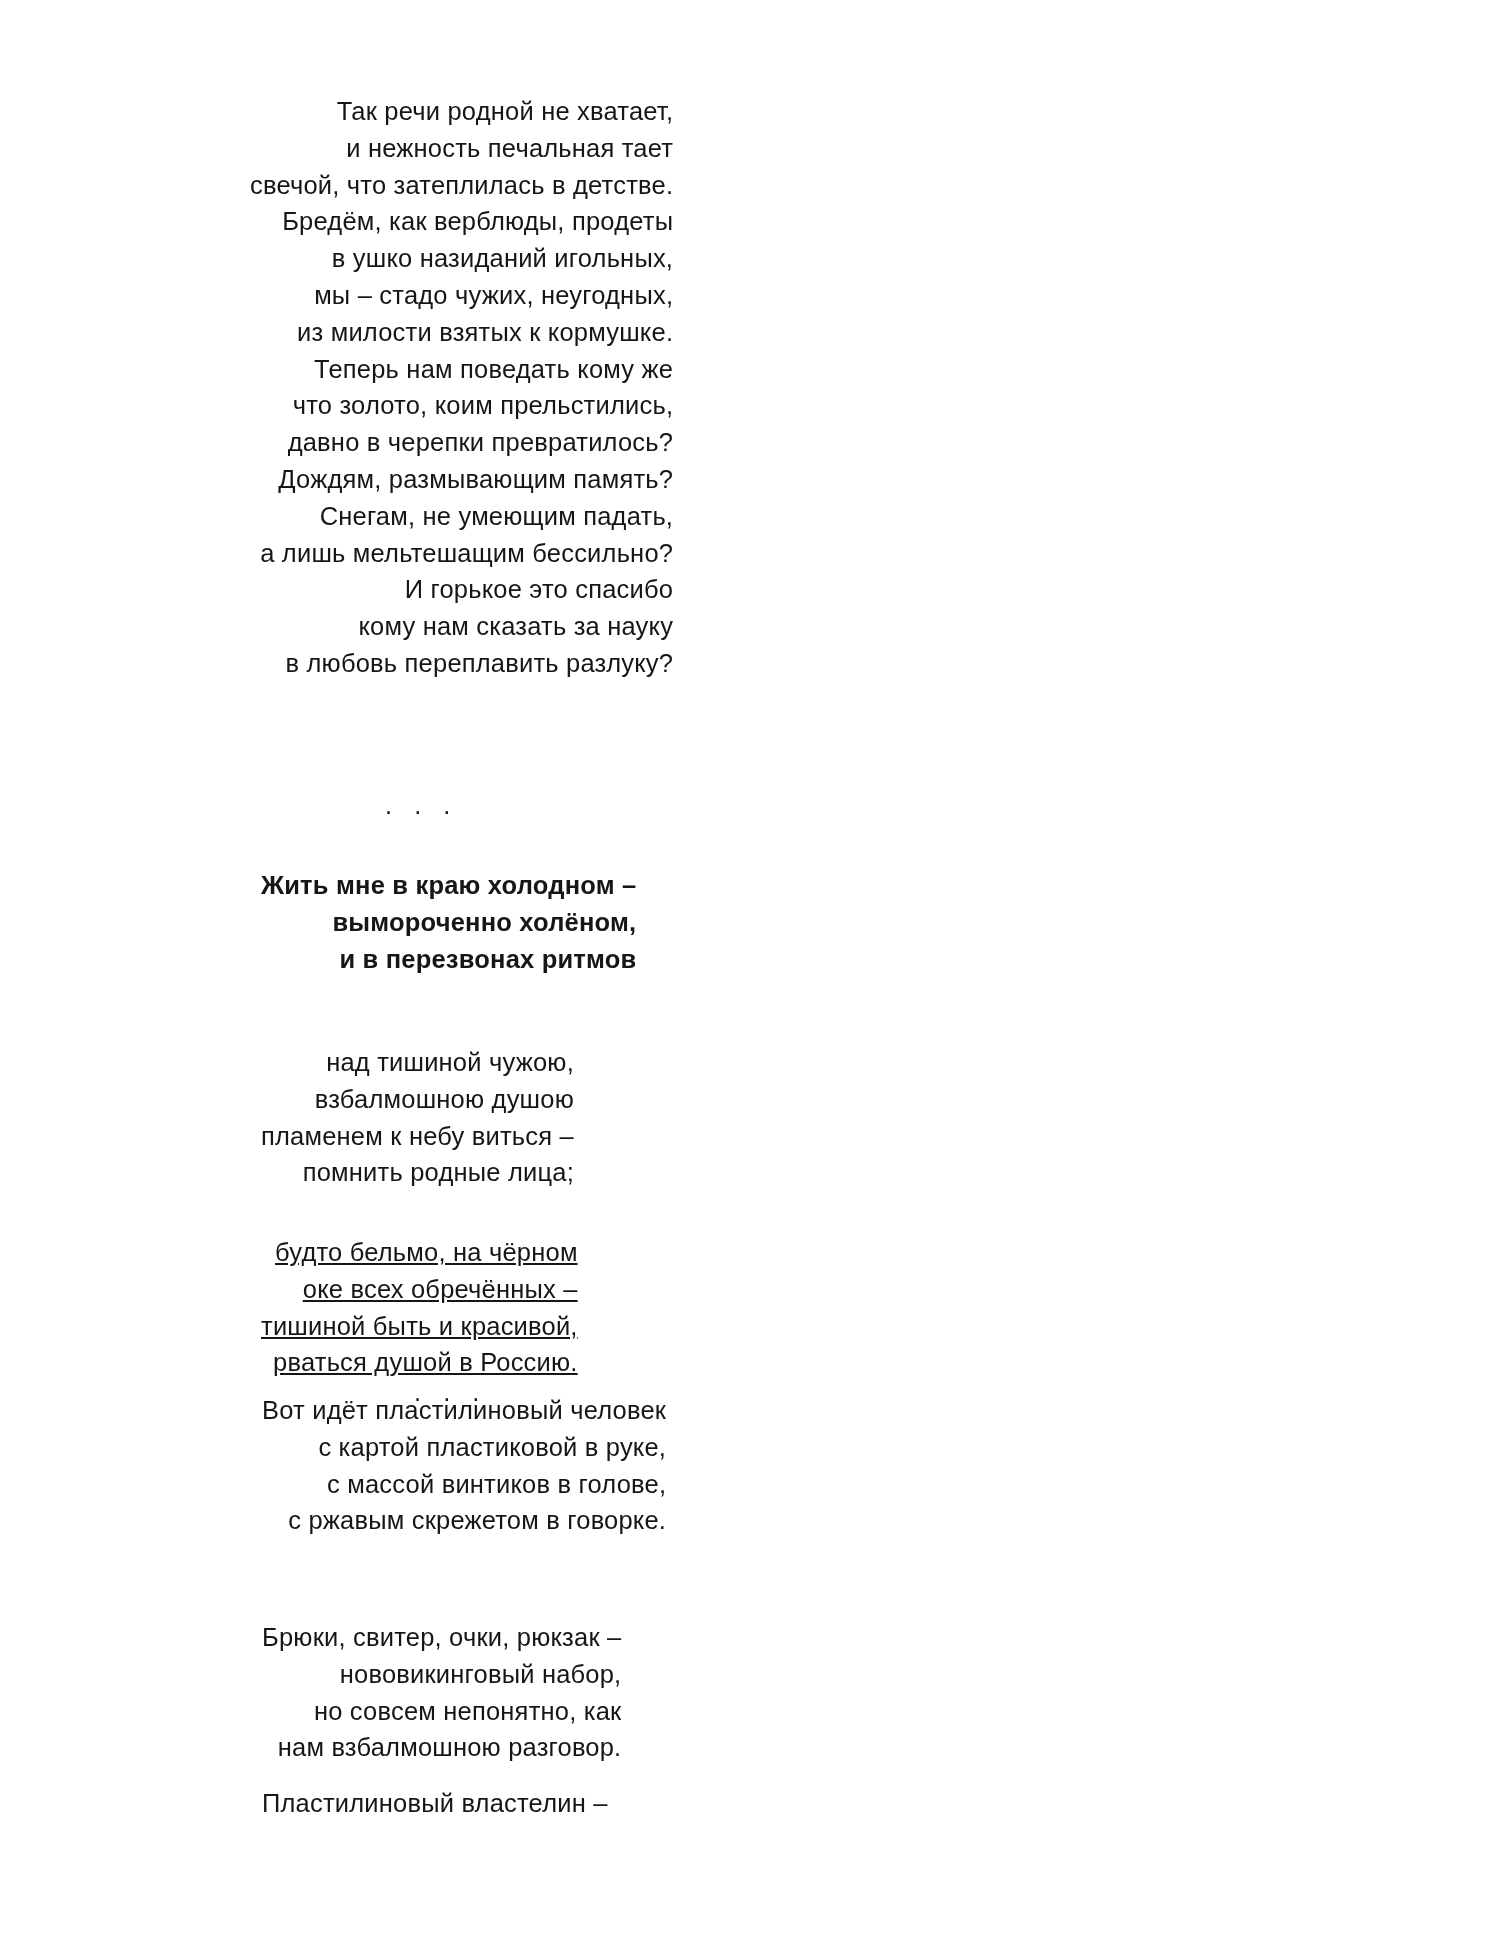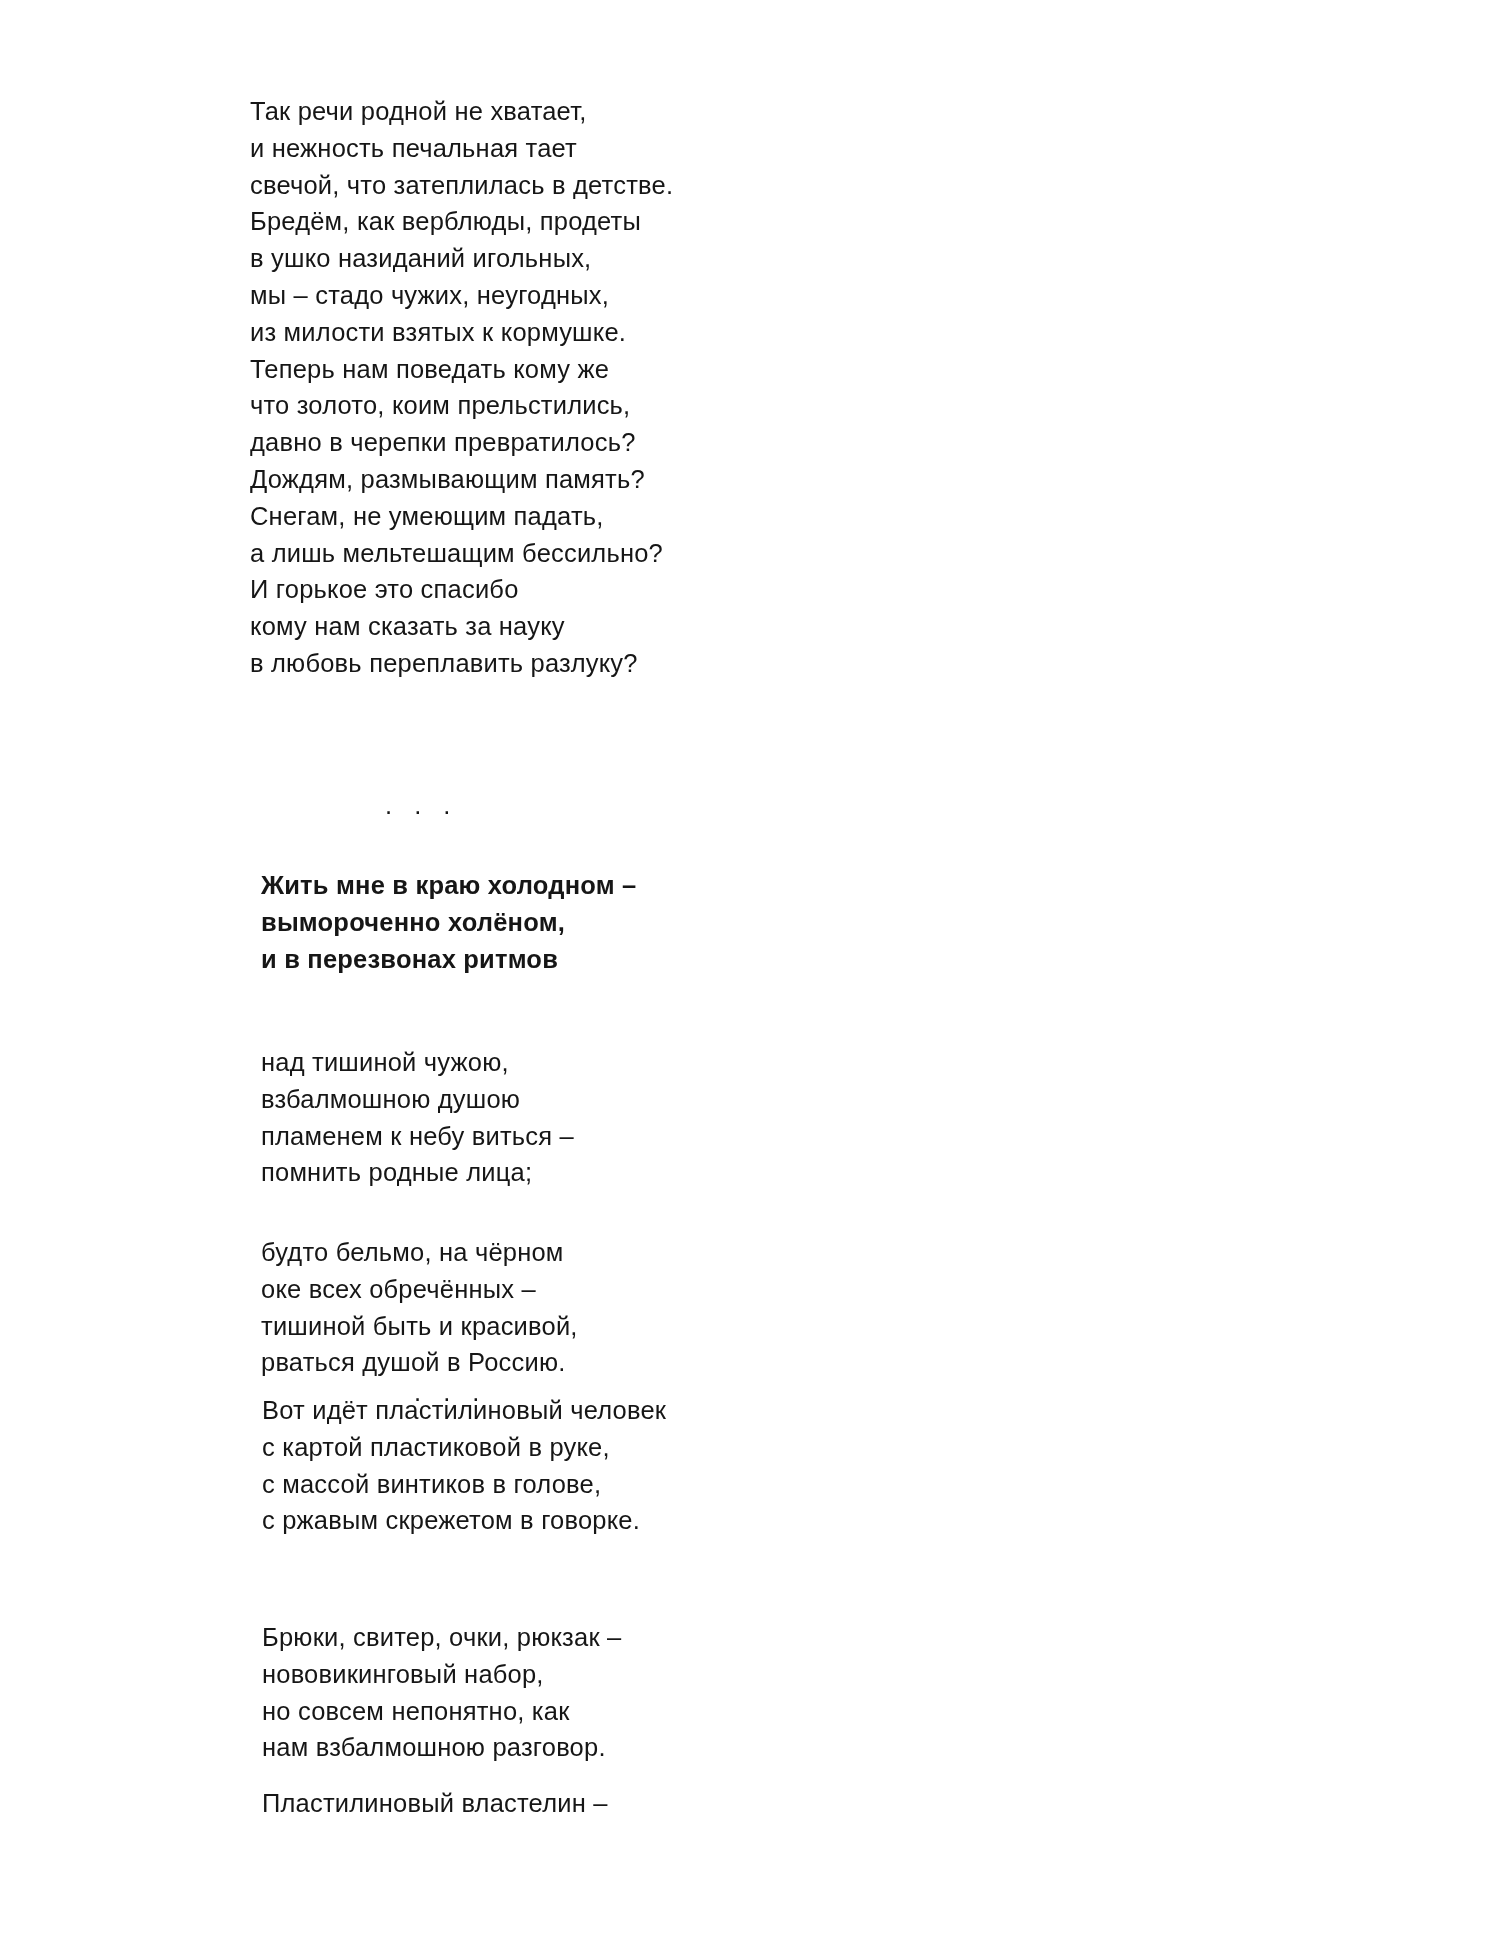--- a/index.html
+++ b/index.html
@@ -19,37 +19,38 @@
   .stanza {
     position: absolute;
     font-size: 25.5px;
     line-height: 36.8px;
     white-space: pre;
     font-weight: 400;
     letter-spacing: 0.2px;
   }
   .line {
     white-space: pre;
+    text-align: right;
   }
   .separator {
     position: absolute;
     font-size: 25.5px;
     line-height: 36.8px;
     word-spacing: 15px;
     white-space: pre;
   }
 </style>
 </head>
 <body>
 
 <div class="page" style="background: rgb(255, 255, 255); color: rgb(22, 22, 22);">
   <div>
       <div class="stanza" style="top: 93px; left: 250px;"><div class="line">Так речи родной не хватает,</div><div class="line">и нежность печальная тает</div><div class="line">свечой, что затеплилась в детстве.</div><div class="line">Бредём, как верблюды, продеты</div><div class="line">в ушко назиданий игольных,</div><div class="line">мы – стадо чужих, неугодных,</div><div class="line">из милости взятых к кормушке.</div><div class="line">Теперь нам поведать кому же</div><div class="line">что золото, коим прельстились,</div><div class="line">давно в черепки превратилось?</div><div class="line">Дождям, размывающим память?</div><div class="line">Снегам, не умеющим падать,</div><div class="line">а лишь мельтешащим бессильно?</div><div class="line">И горькое это спасибо</div><div class="line">кому нам сказать за науку</div><div class="line">в любовь переплавить разлуку?</div></div>
       <div class="separator" style="top: 787px; left: 385px;">. . .</div>
       <div class="stanza" style="top: 867px; left: 261px; font-weight: bold;"><div class="line">Жить мне в краю холодном –</div><div class="line">вымороченно холёном,</div><div class="line">и в перезвонах ритмов</div></div>
       <div class="stanza" style="top: 1044px; left: 261px;"><div class="line">над тишиной чужою,</div><div class="line">взбалмошною душою</div><div class="line">пламенем к небу виться –</div><div class="line">помнить родные лица;</div></div>
-      <div class="stanza" style="top: 1234px; left: 261px;"><div class="line">будто бельмо, на чёрном</div><div class="line">оке всех обречённых –</div><div class="line">тишиной быть и красивой,</div><div class="line">рваться душой в Россию.</div></div>
+      <div class="stanza" style="top: 1234px; left: 261px; text-decoration: underline;"><div class="line">будто бельмо, на чёрном</div><div class="line">оке всех обречённых –</div><div class="line">тишиной быть и красивой,</div><div class="line">рваться душой в Россию.</div></div>
       <div class="separator" style="top: 1374px; left: 414px;">. . .</div>
       <div class="stanza" style="top: 1392px; left: 262px;"><div class="line">Вот идёт пластилиновый человек</div><div class="line">с картой пластиковой в руке,</div><div class="line">с массой винтиков в голове,</div><div class="line">с ржавым скрежетом в говорке.</div></div>
       <div class="stanza" style="top: 1619px; left: 262px;"><div class="line">Брюки, свитер, очки, рюкзак –</div><div class="line">нововикинговый набор,</div><div class="line">но совсем непонятно, как</div><div class="line">нам взбалмошною разговор.</div></div>
       <div class="stanza" style="top: 1785px; left: 262px;"><div class="line">Пластилиновый властелин –</div></div>
     </div>
 </div>
 
 </body></html>

